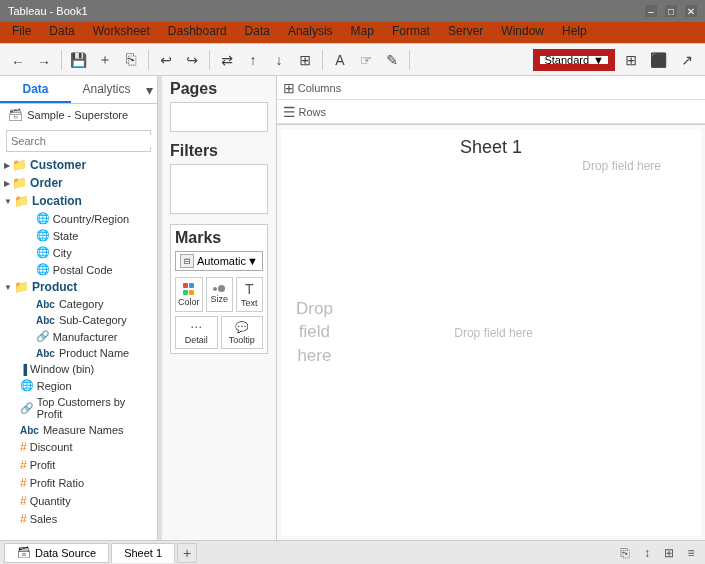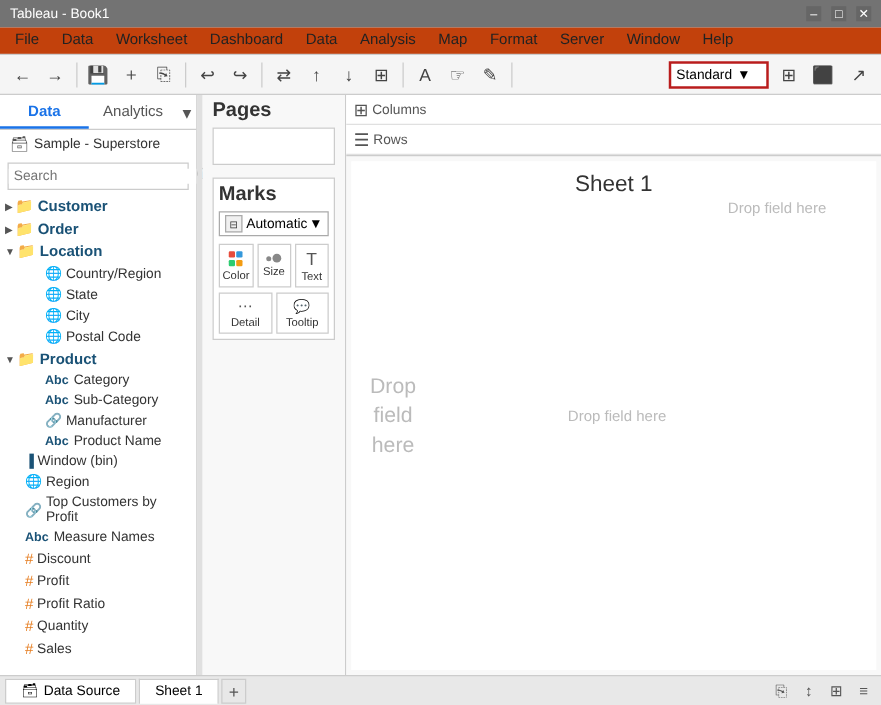--- a/index.html
+++ b/index.html
@@ -25,21 +25,21 @@
       background: #f5f5f5; border-bottom: 1px solid #ccc; height: 32px;
       display: flex; align-items: center; padding: 0 6px; gap: 2px;
     }
     .toolbar-btn {
       width: 24px; height: 24px; background: none; border: 1px solid transparent;
       cursor: pointer; display: flex; align-items: center; justify-content: center;
       font-size: 14px; color: #444;
     }
     .toolbar-separator { width: 1px; height: 20px; background: #ccc; margin: 0 3px; }
     .toolbar-dropdown {
-      height: 22px; border: 2px solid #b91c1c; background: white; font-size: 11px;
+      height: 22px; border: 7px solid #b91c1c; background: white; font-size: 11px;
       padding: 0 4px; cursor: pointer; display: flex; align-items: center; gap: 4px; min-width: 80px;
     }
 
     
     .main-layout { display: flex; height: calc(564px - 22px - 22px - 32px - 24px); }
 
     
     .left-panel { width: 158px; background: white; border-right: 1px solid #ccc; display: flex; flex-direction: column; }
     .left-panel-tabs { display: flex; border-bottom: 1px solid #ccc; height: 28px; }
     .panel-tab { flex: 1; display: flex; align-items: center; justify-content: center; font-size: 12px; cursor: pointer; border-bottom: 2px solid transparent; color: #555; }
@@ -280,20 +280,24 @@
   </div>
 
   <div class="resize-handle"></div>
 
   <div class="center-panel">
     <div style="padding: 4px 8px 2px;">
       <div class="panel-section-title">Pages</div>
       <div class="drop-zone" style="min-height:30px;"></div>
     </div>
 
+    <div style="padding: 4px 8px 2px;">
+      <div class="panel-section-title">Filters</div>
+      <div class="drop-zone" style="min-height:50px;"></div>
+    </div>
 
     <div class="marks-box">
       <div class="panel-section-title">Marks</div>
       <div class="marks-dropdown">
         <div class="marks-icon">⊟</div>
         <span style="flex:1;font-size:11px;">Automatic</span>
         <span>▼</span>
       </div>
       <div class="marks-grid">
         <div class="marks-btn">

